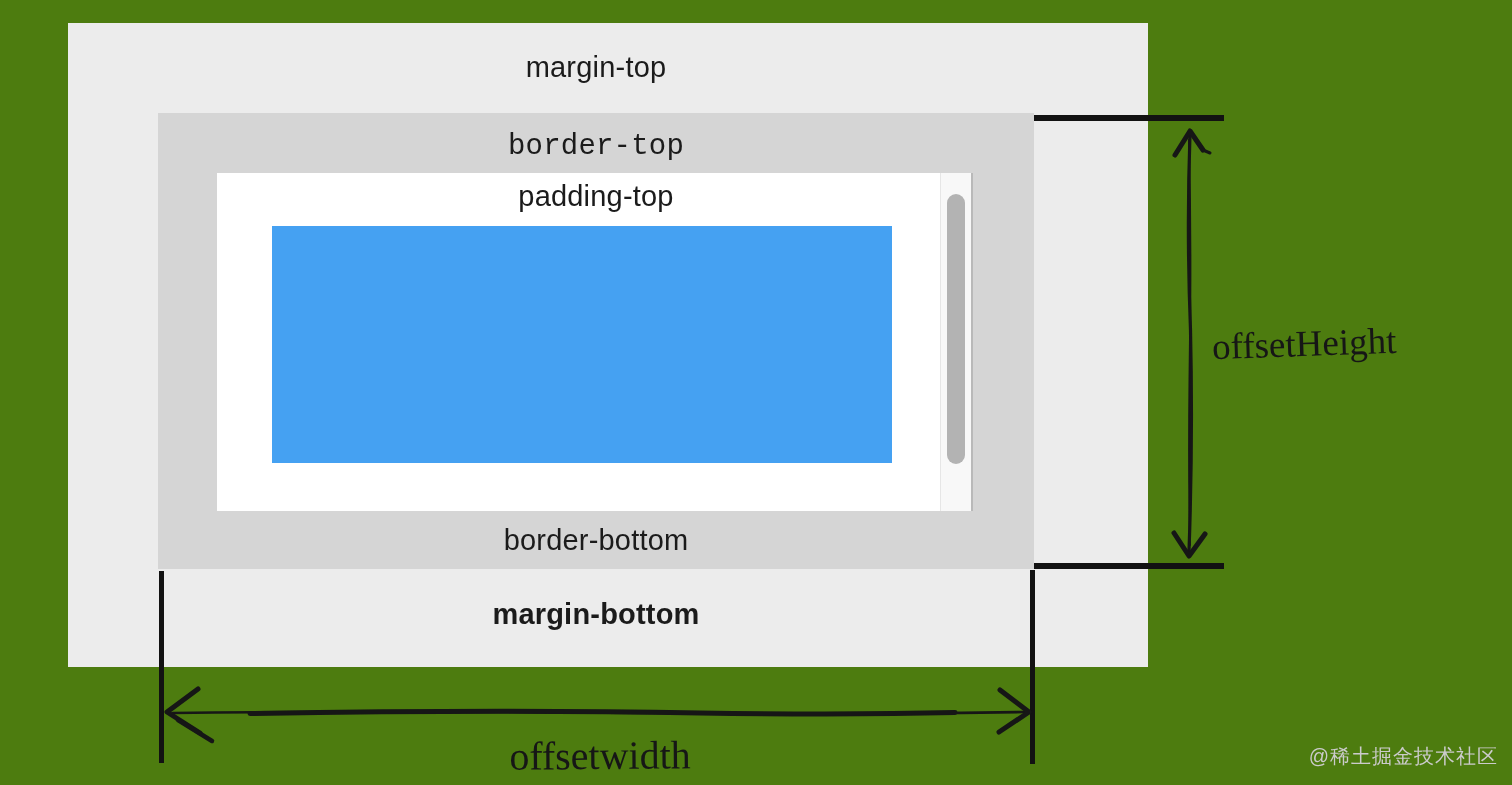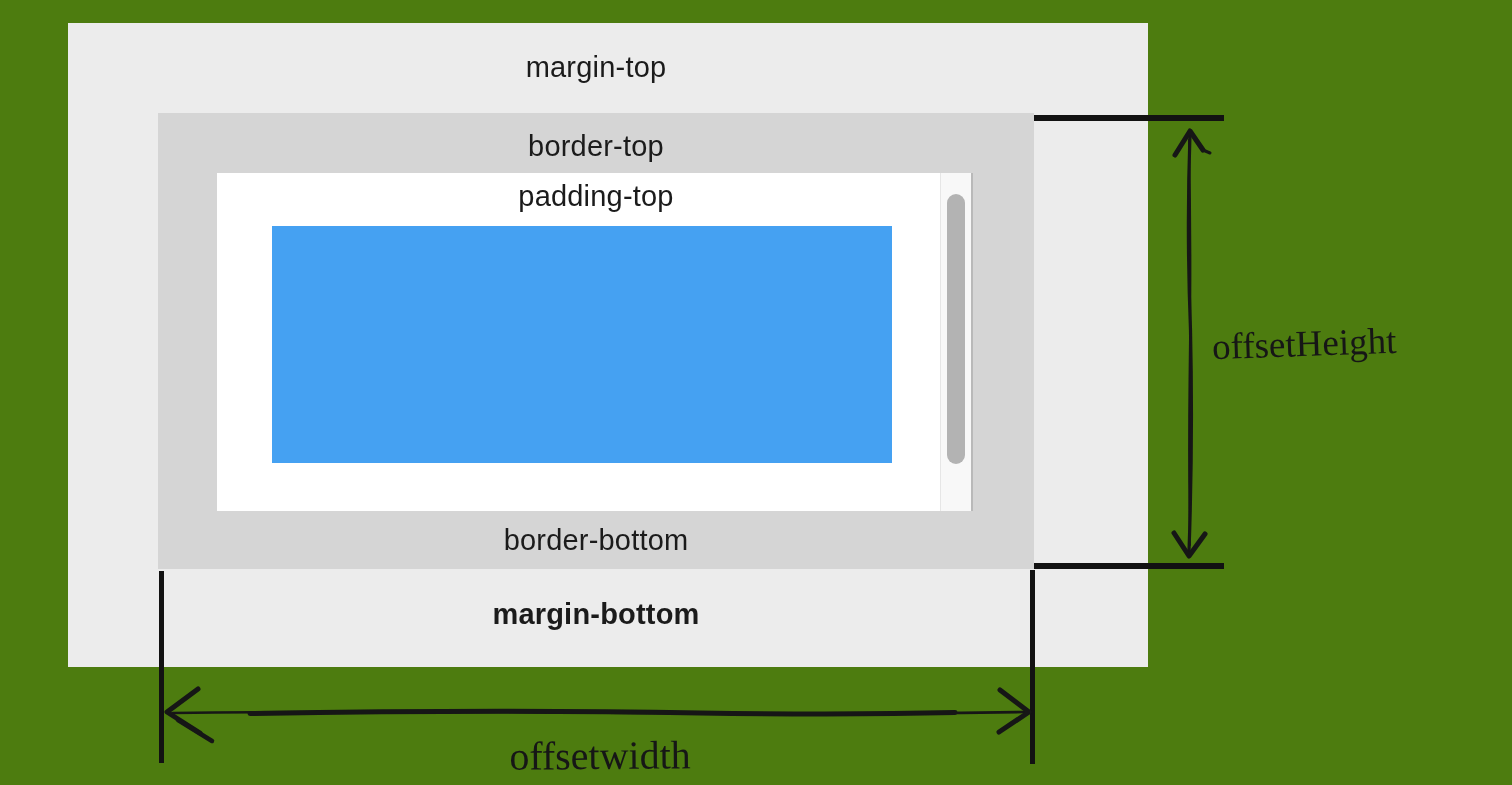--- a/index.html
+++ b/index.html
@@ -36,21 +36,21 @@
   
   .region-label {
     left: 596px;
     transform: translateX(-50%);
     font-size: 29px;
     letter-spacing: 0.2px;
     white-space: nowrap;
     color: #1b1b1b;
   }
   .lbl-margin-top    { top: 51px;  }
-  .lbl-border-top    { top: 130px; }
+  .lbl-border-top    { top: 130px; font-family: Liberation Mono, monospace; }
   .lbl-padding-top   { top: 180px; }
   .lbl-border-bottom { top: 524px; }
   .lbl-margin-bottom { top: 598px; font-weight: bold; }
 
   
   .guide { background: #121212; }
   .tick-top      { left: 1034px; top: 115px; width: 190px; height: 6px; }
   .tick-bottom   { left: 1034px; top: 563px; width: 190px; height: 6px; }
   .vline-left    { left: 159px;  top: 571px; width: 5px;  height: 192px; }
   .vline-right   { left: 1030px; top: 570px; width: 5px;  height: 194px; }
@@ -121,14 +121,15 @@
       <path class="sketch" stroke-width="5" d="M250 713.5 Q500 709.5 700 713 Q850 715 955 712.5"></path>
       <path class="sketch" stroke-width="5" d="M198 689 L167 712 L200 733"></path>
       <path class="sketch" stroke-width="4.5" d="M178 720 L212 741"></path>
       <path class="sketch" stroke-width="5" d="M1000 690 L1029 712 L999 732"></path>
     </g>
   </svg>
 
   <div class="abs handwritten lbl-offset-height">offsetHeight</div>
   <div class="abs handwritten lbl-offset-width">offsetwidth</div>
 
+  <div class="abs watermark">@稀土掘金技术社区</div>
 
 </div>
 
 </body></html>

